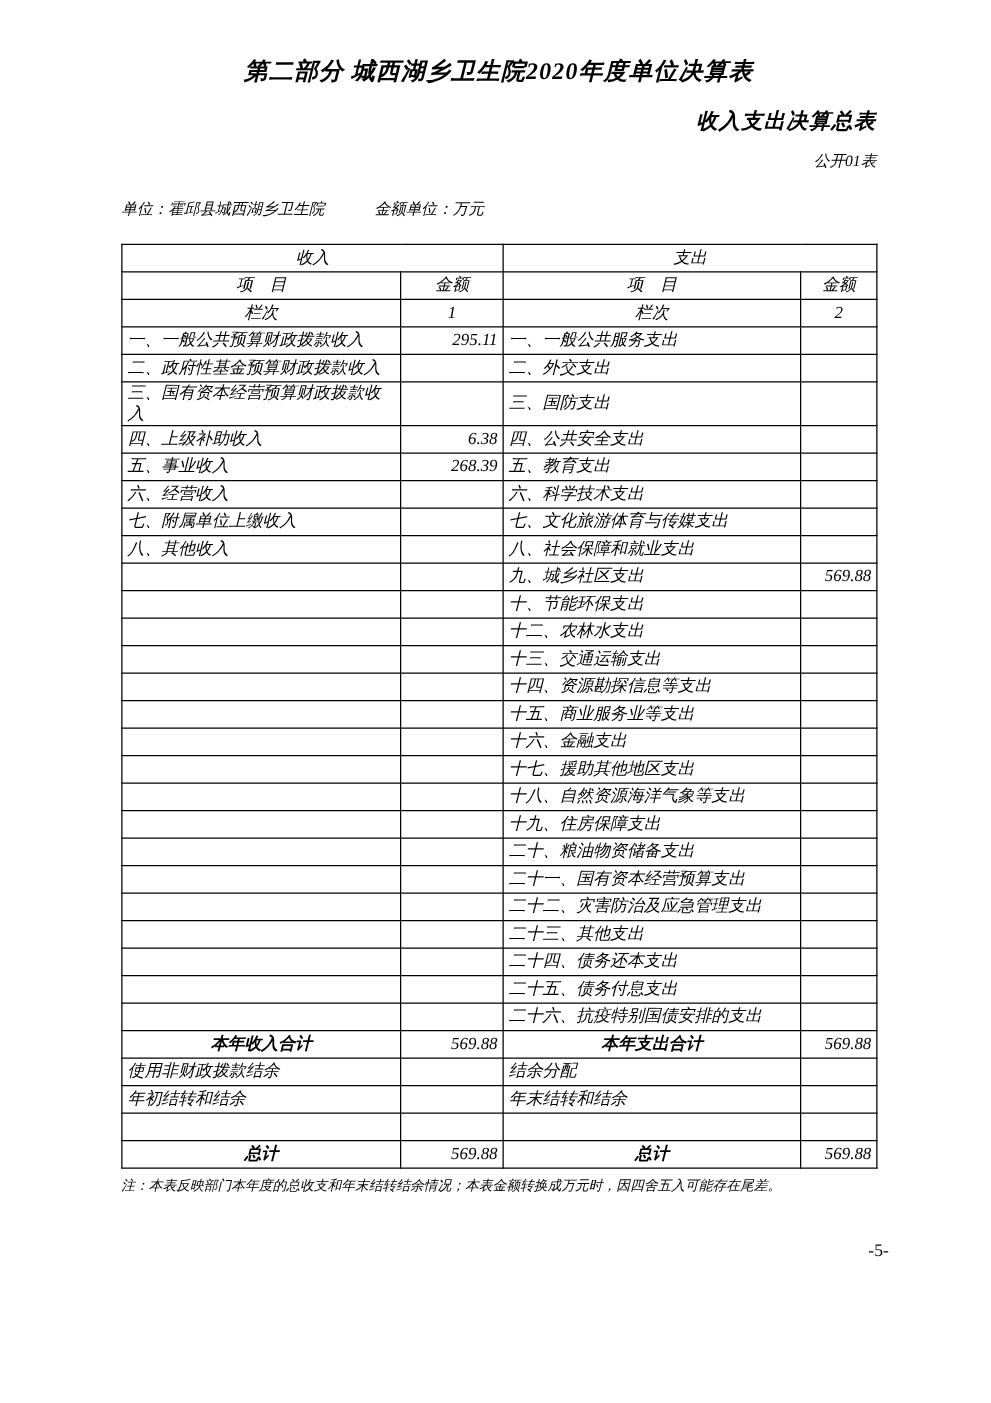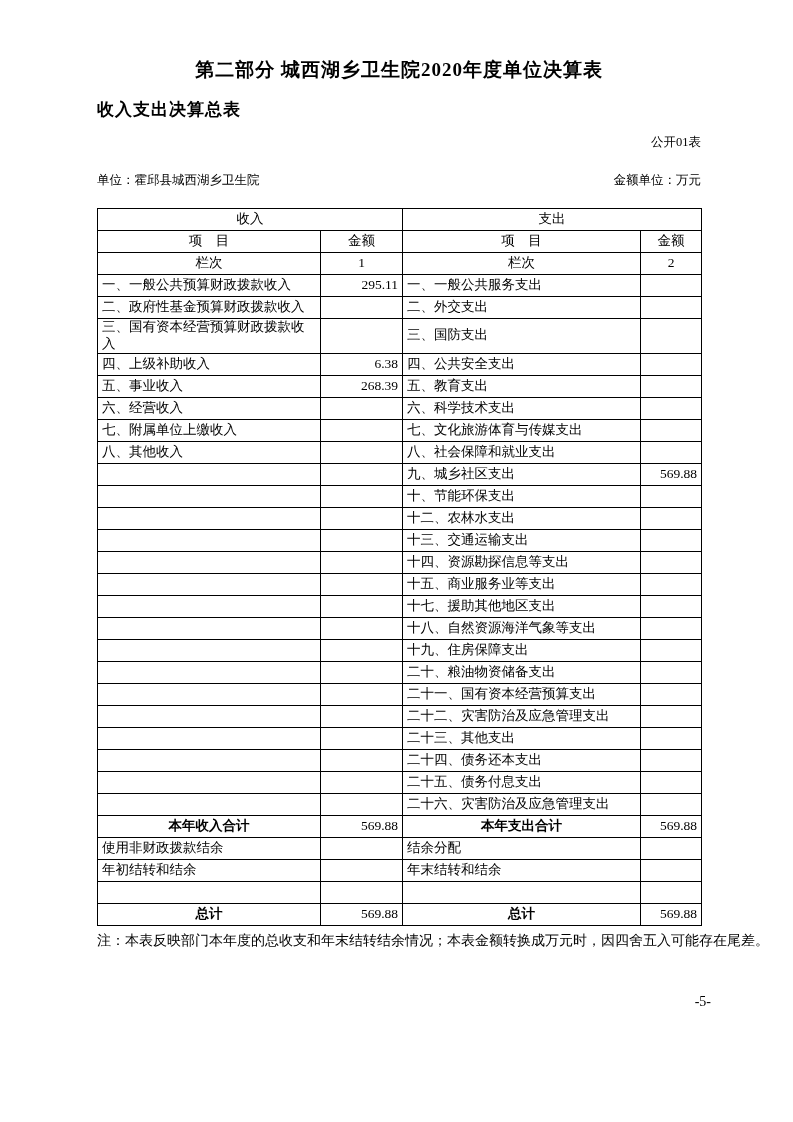--- a/index.html
+++ b/index.html
@@ -8,46 +8,46 @@
     width: 793px;
     height: 1122px;
     position: relative;
     font-family: "Liberation Serif", serif;
     color: #000;
     overflow: hidden;
   }
   .content {
     position: absolute;
     left: 97px;
-    top: 57px;
+    top: 44px;
     width: 604px;
+    font-style: italic;
   }
   .doc-title {
     text-align: center;
     font-size: 19px;
     font-weight: bold;
     letter-spacing: 1px;
     margin-bottom: 15px;
     white-space: nowrap;
   }
   .doc-subtitle {
-    text-align: left;
+    text-align: right;
     font-size: 17px;
     font-weight: bold;
     letter-spacing: 1px;
     margin-bottom: 13px;
   }
   .table-label {
     text-align: right;
     font-size: 12.5px;
     margin-bottom: 21px;
   }
   .meta-row {
     display: flex;
-    justify-content: space-between;
     font-size: 12.5px;
     margin-bottom: 19px;
     gap: 40px;
   }
   table.budget {
     border-collapse: collapse;
     width: 604px;
     table-layout: fixed;
     margin-top: 19px;
   }
@@ -63,21 +63,21 @@
     padding: 0 4px;
     line-height: 1.25;
     vertical-align: middle;
     word-break: break-all;
   }
   table.budget thead th { text-align: center; }
   td.item { text-align: left; }
   td.amount { text-align: right; }
   tr.bold-row td.item { text-align: center; font-weight: bold; }
   .note {
-    font-size: 14px;
+    font-size: 11px;
     margin-top: 6px;
     white-space: nowrap;
   }
   .page-number {
     position: absolute;
     right: 82px;
     top: 994px;
     font-size: 14px;
   }
 </style>
@@ -201,20 +201,26 @@
         </tr>
         <tr>
           <td class="item"></td>
           <td class="amount"></td>
           <td class="item">十五、商业服务业等支出</td>
           <td class="amount"></td>
         </tr>
         <tr>
           <td class="item"></td>
           <td class="amount"></td>
+          <td class="item">十六、金融支出</td>
+          <td class="amount"></td>
+        </tr>
+        <tr>
+          <td class="item"></td>
+          <td class="amount"></td>
           <td class="item">十七、援助其他地区支出</td>
           <td class="amount"></td>
         </tr>
         <tr>
           <td class="item"></td>
           <td class="amount"></td>
           <td class="item">十八、自然资源海洋气象等支出</td>
           <td class="amount"></td>
         </tr>
         <tr>
@@ -255,21 +261,21 @@
         </tr>
         <tr>
           <td class="item"></td>
           <td class="amount"></td>
           <td class="item">二十五、债务付息支出</td>
           <td class="amount"></td>
         </tr>
         <tr>
           <td class="item"></td>
           <td class="amount"></td>
-          <td class="item">二十六、灾害防治及应急管理支出</td>
+          <td class="item">二十六、抗疫特别国债安排的支出</td>
           <td class="amount"></td>
         </tr>
         <tr class="bold-row">
           <td class="item">本年收入合计</td>
           <td class="amount">569.88</td>
           <td class="item">本年支出合计</td>
           <td class="amount">569.88</td>
         </tr>
         <tr>
           <td class="item">使用非财政拨款结余</td>

